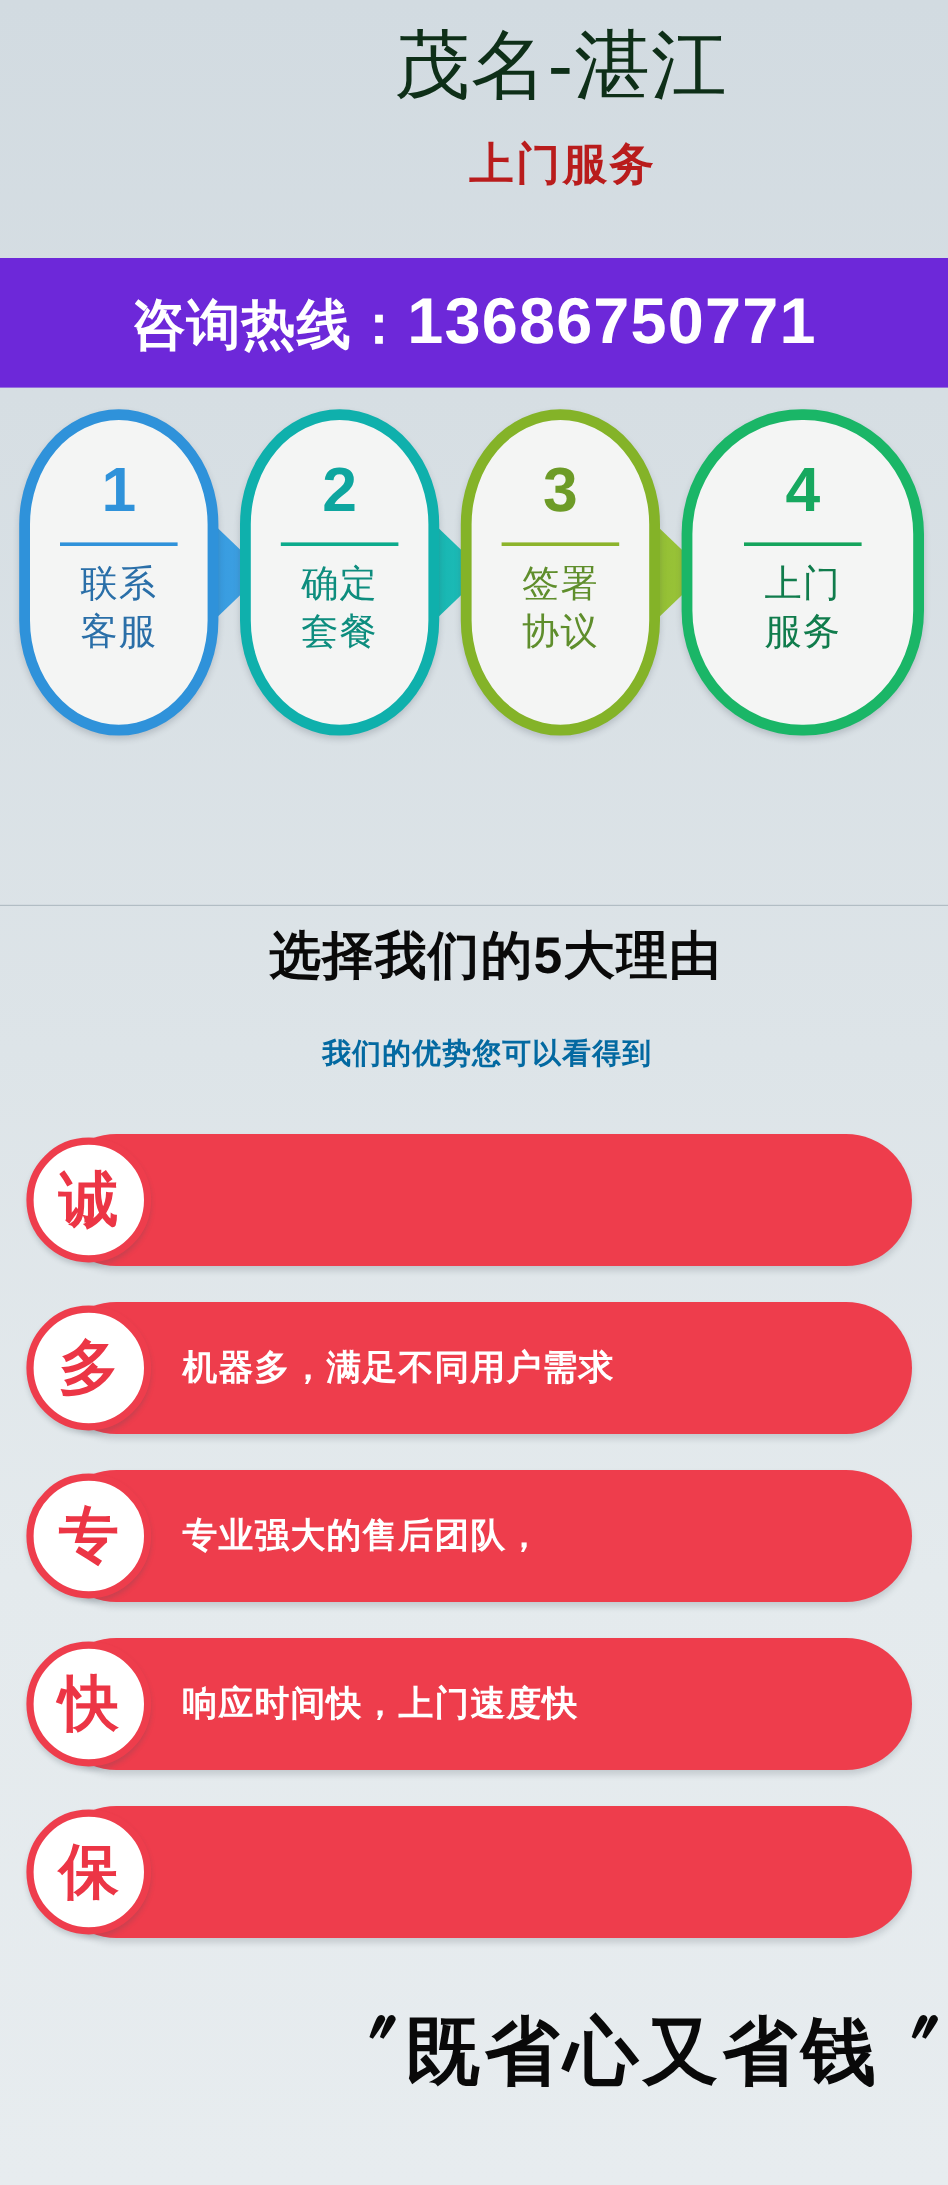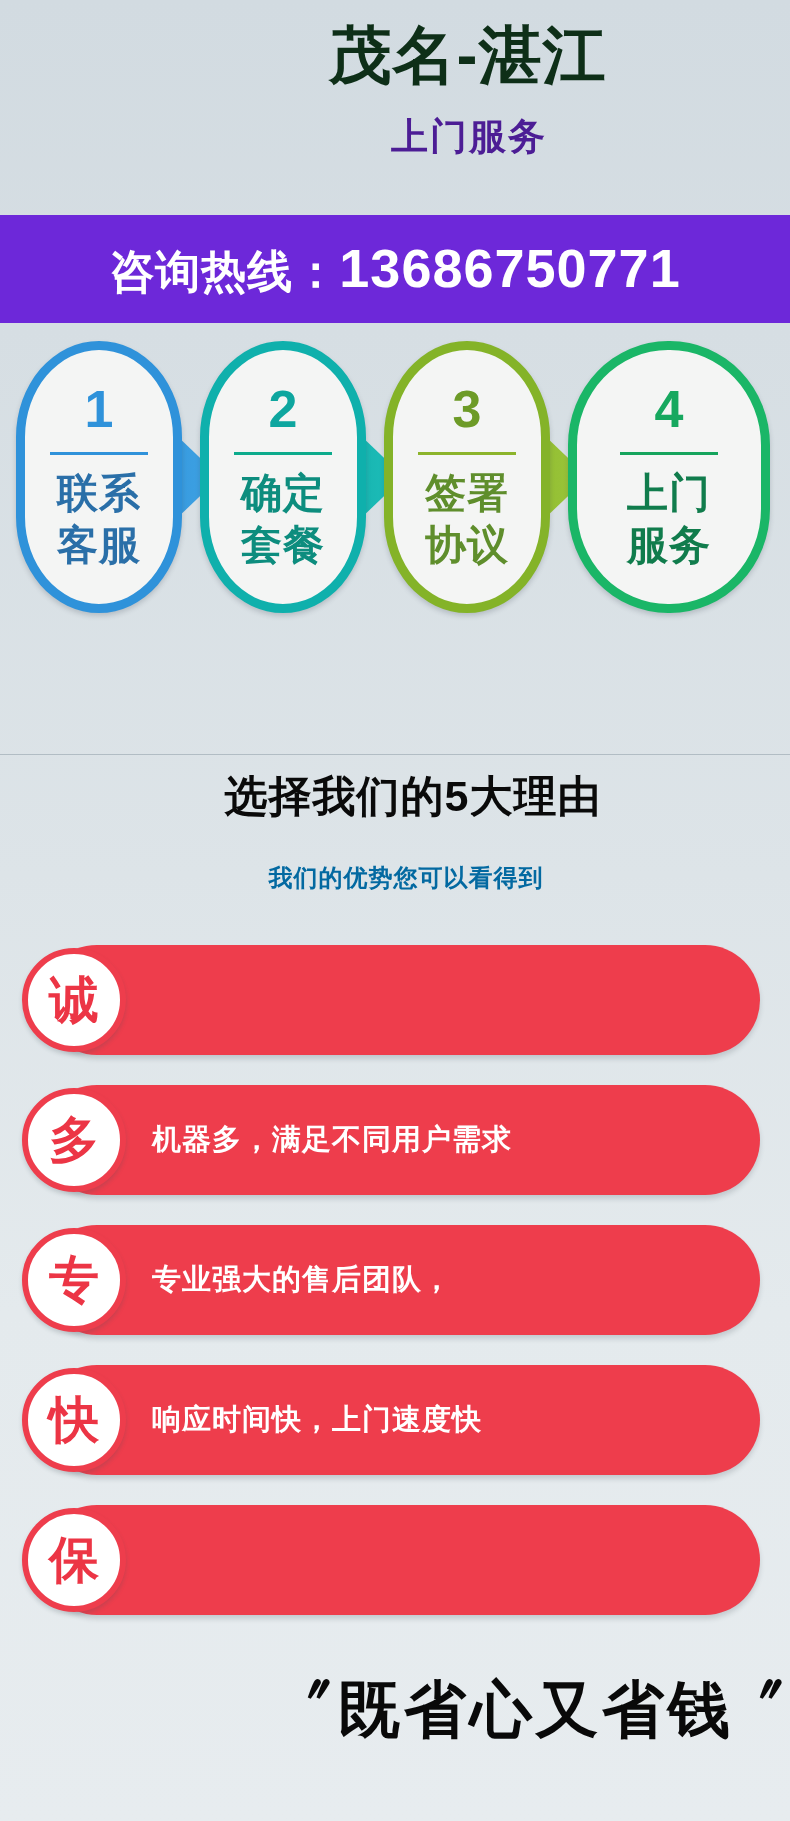--- a/index.html
+++ b/index.html
@@ -18,34 +18,34 @@
   .header {
     height: 215px;
     position: relative;
   }
   .header-title {
     position: absolute;
     left: 0; right: 0;
     top: 22px;
     text-align: center;
     font-size: 63px;
-    font-weight: bold;
+    font-weight: normal;
     color: #0e2f18;
     letter-spacing: 1px;
     line-height: 1.05;
     padding-left: 145px;
   }
   .header-sub {
     position: absolute;
     left: 0; right: 0;
     top: 112px;
     text-align: center;
     font-size: 37px;
     font-weight: bold;
-    color: #4c1d95;
+    color: #b91c1c;
     letter-spacing: 2px;
     padding-left: 148px;
   }
 
   
   .phone-banner {
     position: absolute;
     top: 215px;
     left: 0;
     width: 790px;
@@ -110,22 +110,22 @@
     font-weight: bold;
     line-height: 1;
   }
   .step .rule {
     width: 98px;
     height: 3px;
     margin-top: 17px;
   }
   .step .lbl {
     margin-top: 12px;
-    font-size: 41px;
-    font-weight: bold;
+    font-size: 31px;
+    font-weight: normal;
     line-height: 1.28;
     text-align: center;
     letter-spacing: 1px;
   }
 
   #step1 { left: 16px; }
   #step2 { left: 200px; }
   #step3 { left: 384px; }
   #step4 { left: 568px; width: 202px; }
   #step4 .cap { border-radius: 100px / 104px; }

